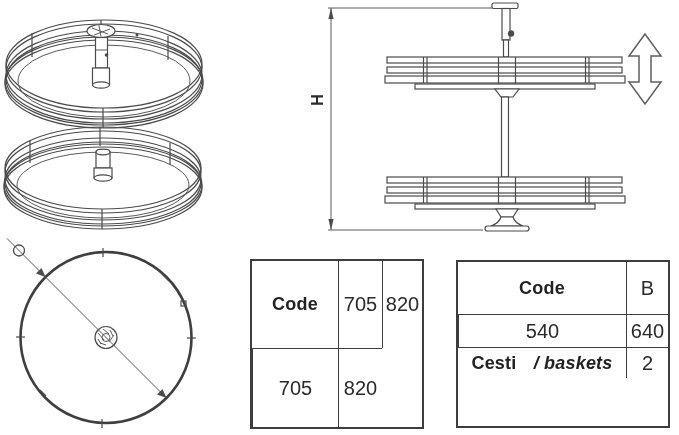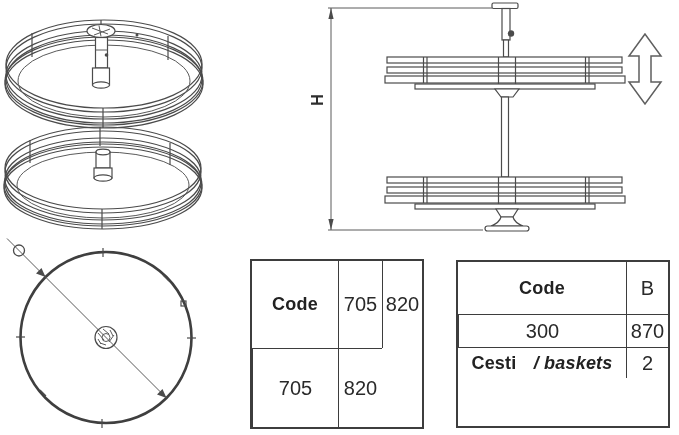--- a/index.html
+++ b/index.html
@@ -166,22 +166,22 @@
     <div class="cell lbl">Code</div>
     <div class="cell val bl">705</div>
     <div class="cell val bl">820</div>
     <div class="cell val bl bt">705</div>
     <div class="cell val bl bt">820</div>
   </div>
 
   <div class="tbl" id="spec-table">
     <div class="cell lbl">Code</div>
     <div class="cell val bl">B</div>
-    <div class="cell val bl bt">300</div>
-    <div class="cell val bl bt">870</div>
+    <div class="cell val bl bt">540</div>
+    <div class="cell val bl bt">640</div>
     <div class="cell lbl bt">
       <span>Cesti</span>&nbsp;
       <span class="it">/ baskets</span>
     </div>
     <div class="cell val bl bt">2</div>
   </div>
 
 </div>
 
 </body></html>

